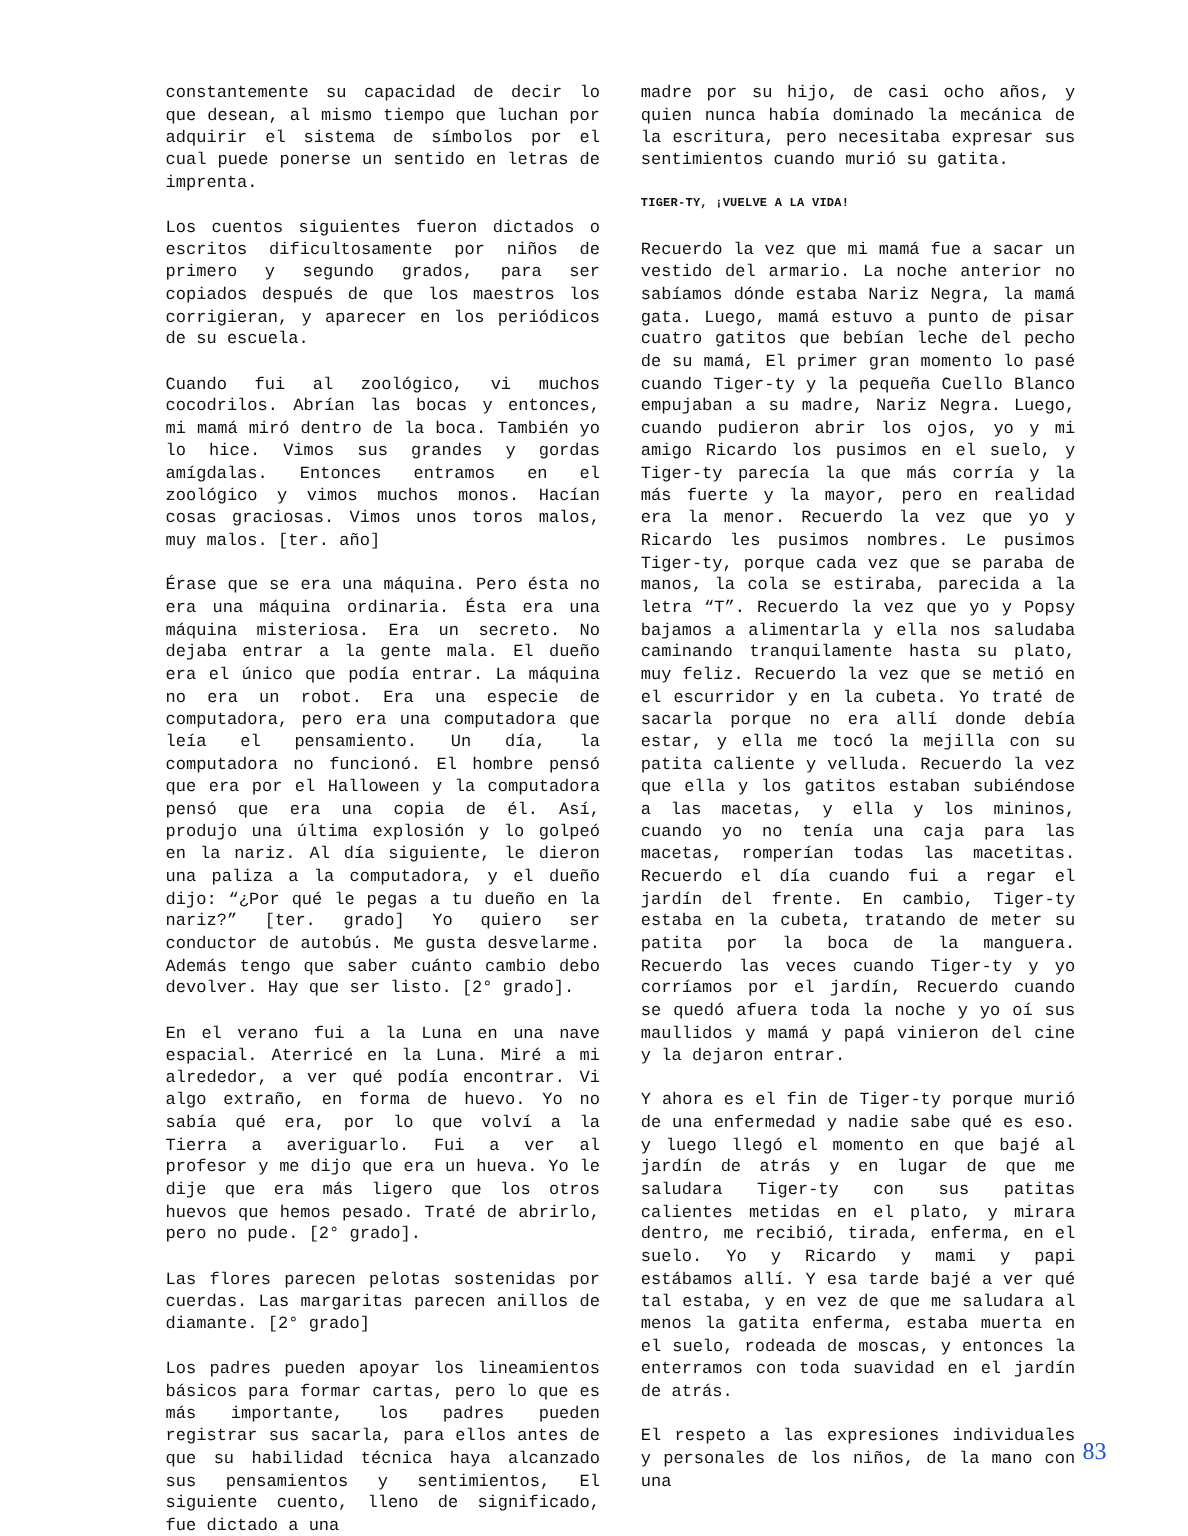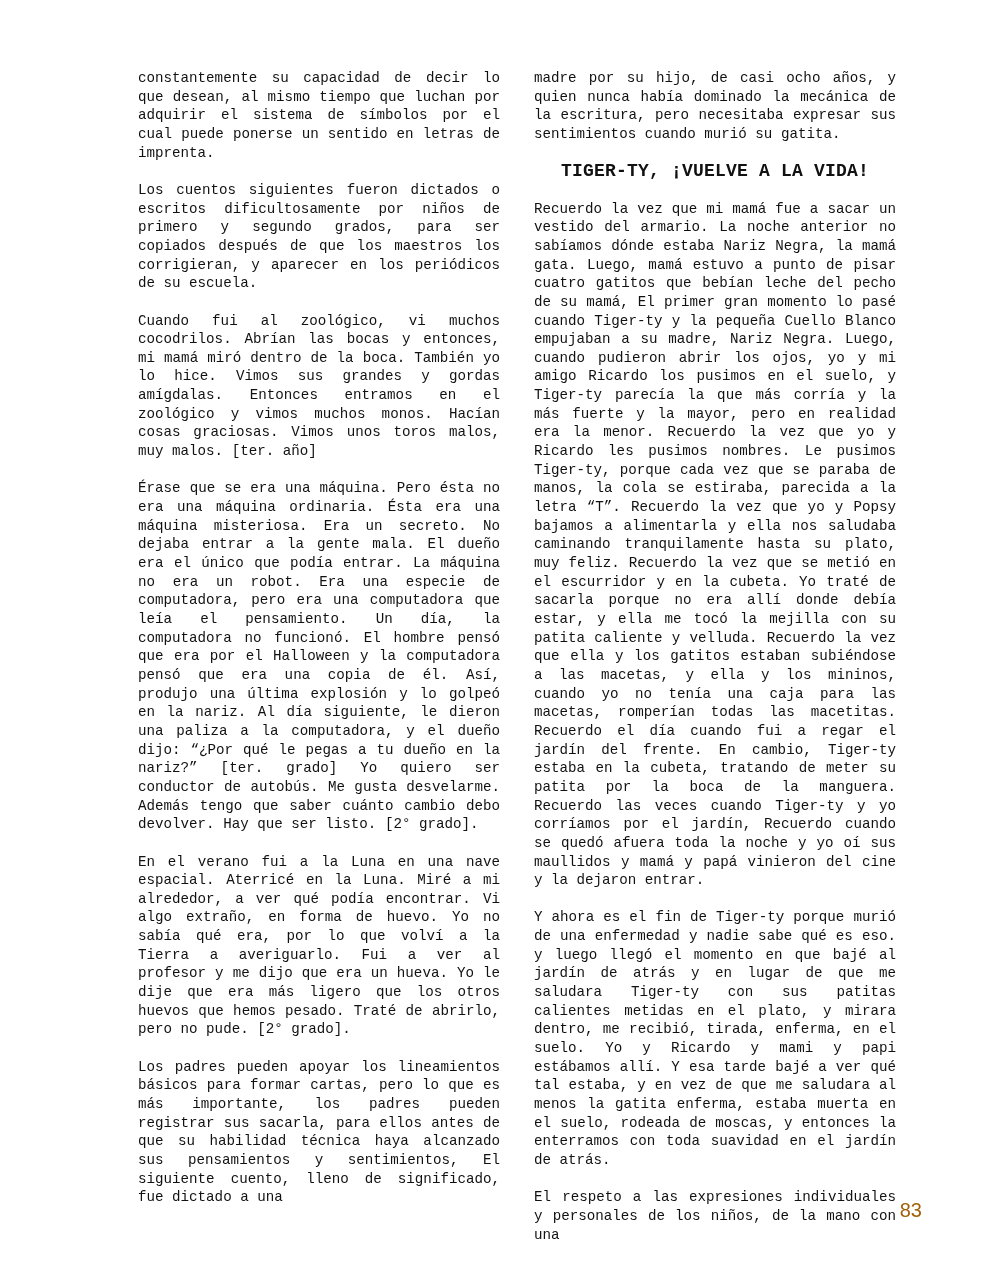--- a/index.html
+++ b/index.html
@@ -26,45 +26,46 @@
     }
     .col-left { left: 138px; }
     .col-right { left: 534px; }
     .para {
       margin: 0 0 18.65px 0;
       text-align: justify;
       hyphens: none;
     }
     .heading {
       margin: 0 0 18.65px 0;
-      text-align: center;
+      text-align: left;
       font-weight: bold;
-      font-size: 18px;
+      font-size: 10px;
       letter-spacing: 0.2px;
     }
     .page-number {
       position: absolute;
       left: 880px;
       width: 42px;
       top: 1199px;
       text-align: right;
-      font-family: Liberation Sans, sans-serif;
+      font-family: Liberation Serif, serif;
       font-size: 20px;
-      color: #a16207;
+      color: #1d4ed8;
     }
   </style>
 </head>
 <body>
 
 <div class="column col-left">
   <p class="para">constantemente su capacidad de decir lo que desean, al mismo tiempo que luchan por adquirir el sistema de símbolos por el cual puede ponerse un sentido en letras de imprenta.</p>
   <p class="para">Los cuentos siguientes fueron dictados o escritos dificultosamente por niños de primero y segundo grados, para ser copiados después de que los maestros los corrigieran, y aparecer en los periódicos de su escuela.</p>
   <p class="para">Cuando fui al zoológico, vi muchos cocodrilos. Abrían las bocas y entonces, mi mamá miró dentro de la boca. También yo lo hice. Vimos sus grandes y gordas amígdalas. Entonces entramos en el zoológico y vimos muchos monos. Hacían cosas graciosas. Vimos unos toros malos, muy malos. [ter. año]</p>
   <p class="para">Érase que se era una máquina. Pero ésta no era una máquina ordinaria. Ésta era una máquina misteriosa. Era un secreto. No dejaba entrar a la gente mala. El dueño era el único que podía entrar. La máquina no era un robot. Era una especie de computadora, pero era una computadora que leía el pensamiento. Un día, la computadora no funcionó. El hombre pensó que era por el Halloween y la computadora pensó que era una copia de él. Así, produjo una última explosión y lo golpeó en la nariz. Al día siguiente, le dieron una paliza a la computadora, y el dueño dijo: “¿Por qué le pegas a tu dueño en la nariz?” [ter. grado] Yo quiero ser conductor de autobús. Me gusta desvelarme. Además tengo que saber cuánto cambio debo devolver. Hay que ser listo. [2° grado].</p>
   <p class="para">En el verano fui a la Luna en una nave espacial. Aterricé en la Luna. Miré a mi alrededor, a ver qué podía encontrar. Vi algo extraño, en forma de huevo. Yo no sabía qué era, por lo que volví a la Tierra a averiguarlo. Fui a ver al profesor y me dijo que era un hueva. Yo le dije que era más ligero que los otros huevos que hemos pesado. Traté de abrirlo, pero no pude. [2° grado].</p>
+  <p class="para">Las flores parecen pelotas sostenidas por cuerdas. Las margaritas parecen anillos de diamante. [2° grado]</p>
   <p class="para">Los padres pueden apoyar los lineamientos básicos para formar cartas, pero lo que es más importante, los padres pueden registrar sus sacarla, para ellos antes de que su habilidad técnica haya alcanzado sus pensamientos y sentimientos, El siguiente cuento, lleno de significado, fue dictado a una</p>
 </div>
 
 <div class="column col-right">
   <p class="para">madre por su hijo, de casi ocho años, y quien nunca había dominado la mecánica de la escritura, pero necesitaba expresar sus sentimientos cuando murió su gatita.</p>
   <p class="heading">TIGER-TY, ¡VUELVE A LA VIDA!</p>
   <p class="para">Recuerdo la vez que mi mamá fue a sacar un vestido del armario. La noche anterior no sabíamos dónde estaba Nariz Negra, la mamá gata. Luego, mamá estuvo a punto de pisar cuatro gatitos que bebían leche del pecho de su mamá, El primer gran momento lo pasé cuando Tiger-ty y la pequeña Cuello Blanco empujaban a su madre, Nariz Negra. Luego, cuando pudieron abrir los ojos, yo y mi amigo Ricardo los pusimos en el suelo, y Tiger-ty parecía la que más corría y la más fuerte y la mayor, pero en realidad era la menor. Recuerdo la vez que yo y Ricardo les pusimos nombres. Le pusimos Tiger-ty, porque cada vez que se paraba de manos, la cola se estiraba, parecida a la letra “T”. Recuerdo la vez que yo y Popsy bajamos a alimentarla y ella nos saludaba caminando tranquilamente hasta su plato, muy feliz. Recuerdo la vez que se metió en el escurridor y en la cubeta. Yo traté de sacarla porque no era allí donde debía estar, y ella me tocó la mejilla con su patita caliente y velluda. Recuerdo la vez que ella y los gatitos estaban subiéndose a las macetas, y ella y los mininos, cuando yo no tenía una caja para las macetas, romperían todas las macetitas. Recuerdo el día cuando fui a regar el jardín del frente. En cambio, Tiger-ty estaba en la cubeta, tratando de meter su patita por la boca de la manguera. Recuerdo las veces cuando Tiger-ty y yo corríamos por el jardín, Recuerdo cuando se quedó afuera toda la noche y yo oí sus maullidos y mamá y papá vinieron del cine y la dejaron entrar.</p>
   <p class="para">Y ahora es el fin de Tiger-ty porque murió de una enfermedad y nadie sabe qué es eso. y luego llegó el momento en que bajé al jardín de atrás y en lugar de que me saludara Tiger-ty con sus patitas calientes metidas en el plato, y mirara dentro, me recibió, tirada, enferma, en el suelo. Yo y Ricardo y mami y papi estábamos allí. Y esa tarde bajé a ver qué tal estaba, y en vez de que me saludara al menos la gatita enferma, estaba muerta en el suelo, rodeada de moscas, y entonces la enterramos con toda suavidad en el jardín de atrás.</p>
   <p class="para">El respeto a las expresiones individuales y personales de los niños, de la mano con una</p>
 </div>

